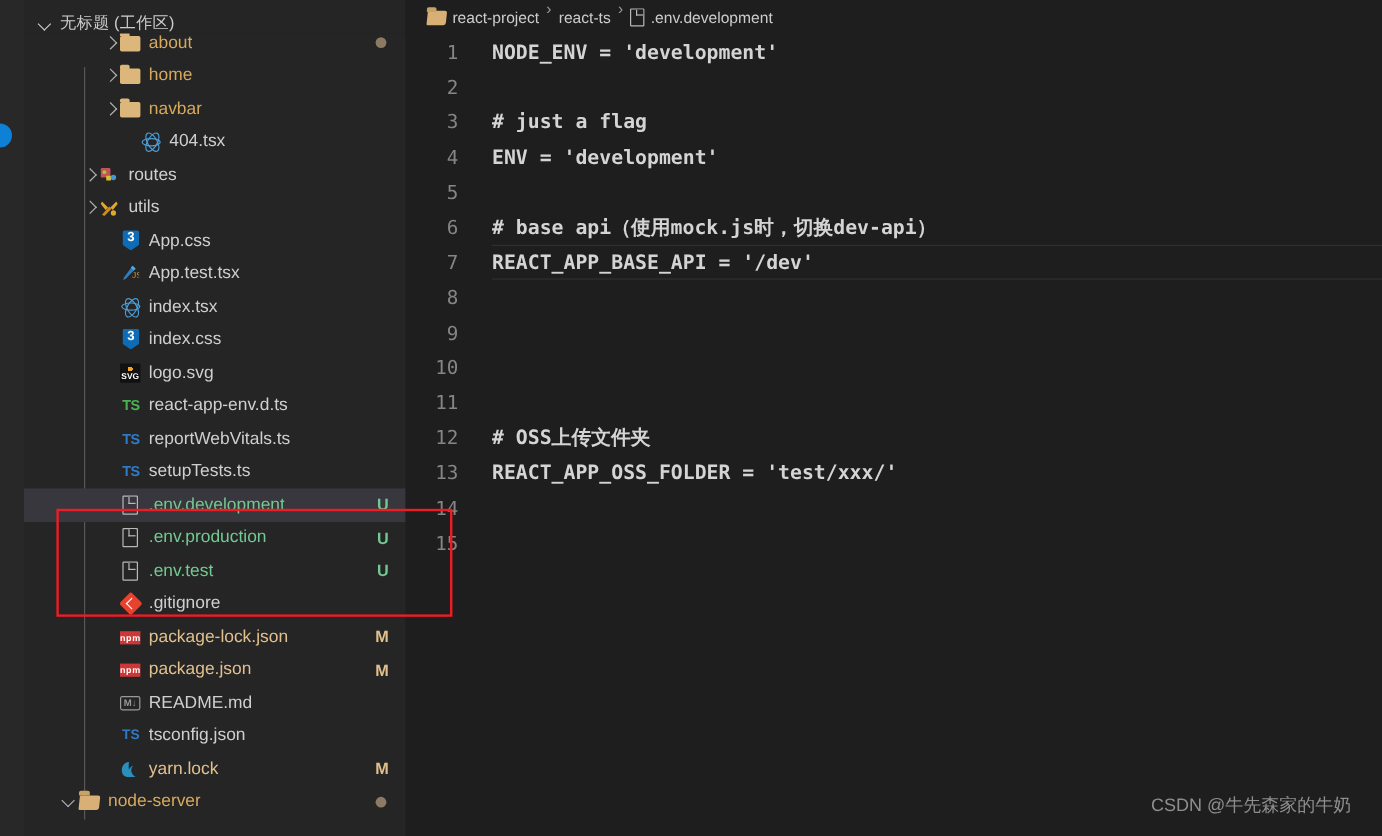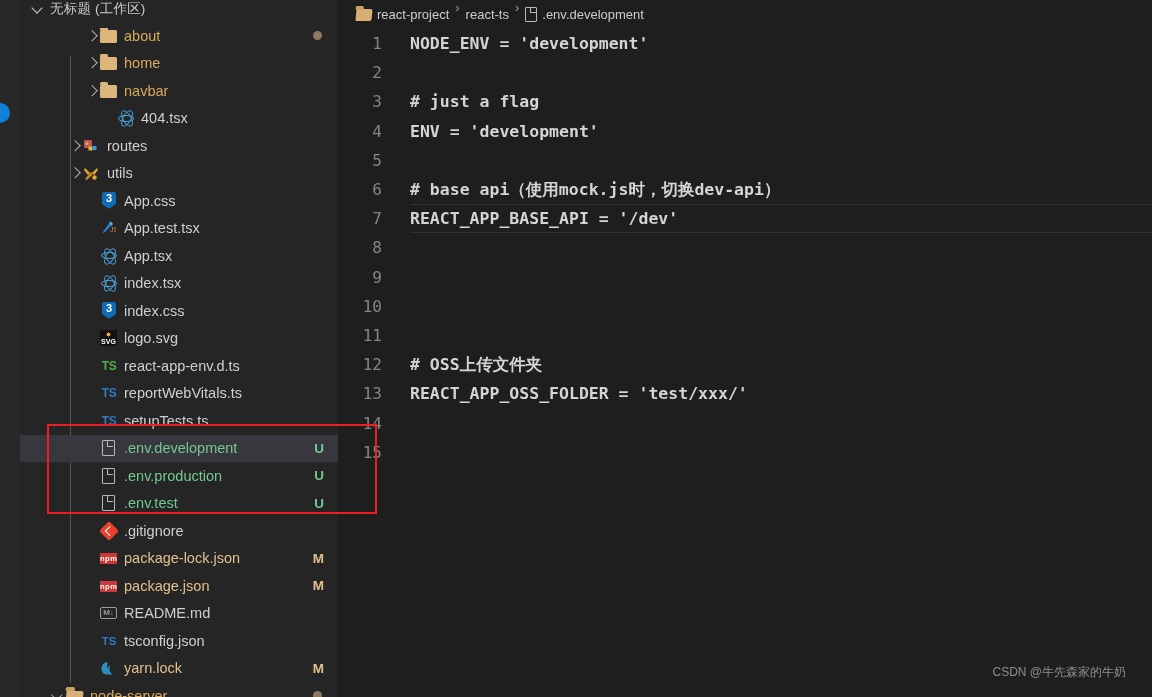--- a/index.html
+++ b/index.html
@@ -36,21 +36,21 @@
     width: 318px; height: 697px;
     background: #252526;
     flex: 0 0 318px;
     position: relative;
     display: flex;
     flex-direction: column;
   }
   .sidebar-title {
     height: 28px;
     display: flex;
-    align-items: flex-start;
+    align-items: flex-end;
     gap: 4px;
     padding-left: 10px;
     color: #cccccc;
     font-size: 13px;
     background: #252526;
     flex: 0 0 28px;
     letter-spacing: .2px;
   }
   .chev-title {
     display: inline-block;
@@ -423,21 +423,21 @@
     color: #d4d4d4;
     white-space: pre;
     font-weight: bold;
   }
 
   .watermark {
     position: absolute;
     right: 26px;
     bottom: 16px;
     color: #8e8e8e;
-    font-size: 12px;
+    font-size: 15px;
     z-index: 40;
     font-family: "Liberation Sans", sans-serif;
   }
 </style>
 </head>
 <body>
 
 <div id="app">
 
   <div class="activity-bar">
@@ -522,28 +522,20 @@
           <span style="display: inline-block; flex: 0 0 64px;"></span>
           <span class="chev none"></span>
           <span class="ic">
             <span class="ico-test" style="position: absolute; display: block;"><svg width="16" height="16" viewBox="0 0 16 16">
                 <path d="M10.5 1.5 L13 4 L5 12 L2.5 13.5 L3.5 11 Z" fill="#2b7fc4"></path>
                 <path d="M10.5 1.5 L13 4 L11.5 5.5 L9 3 Z" fill="#55a8e0"></path>
                 <text x="10" y="12" font-size="7" fill="#d79a3a" font-family="Liberation Sans">JS</text>
               </svg></span>
           </span>
           <span class="label c-plain">App.test.tsx</span>
-        </div>
-        <div class="row">
-          <span style="display: inline-block; flex: 0 0 64px;"></span>
-          <span class="chev none"></span>
-          <span class="ic">
-            <span class="ico-react" style="position: absolute; display: block;"></span>
-          </span>
-          <span class="label c-plain">App.tsx</span>
         </div>
         <div class="row">
           <span style="display: inline-block; flex: 0 0 64px;"></span>
           <span class="chev none"></span>
           <span class="ic">
             <span class="ico-react" style="position: absolute; display: block;"></span>
           </span>
           <span class="label c-plain">index.tsx</span>
         </div>
         <div class="row">

